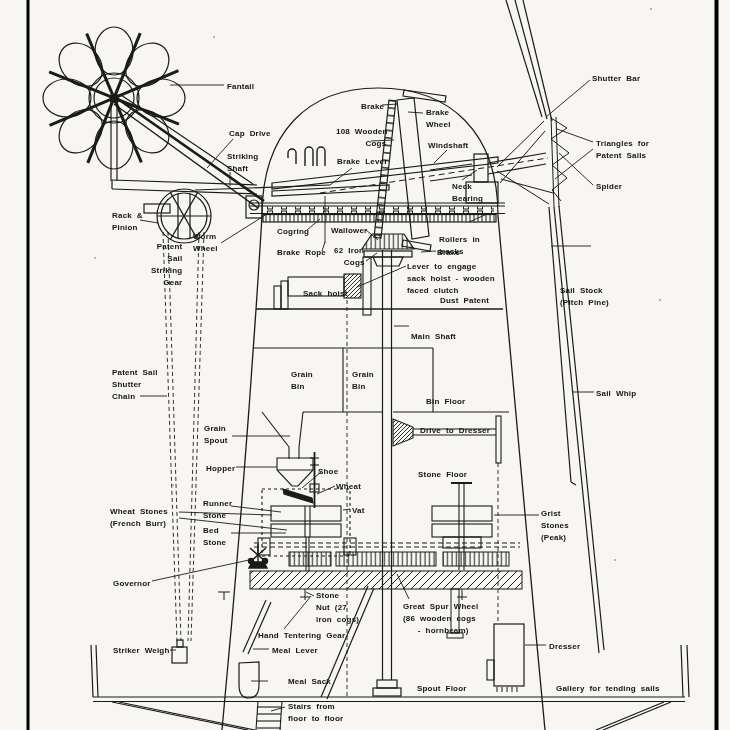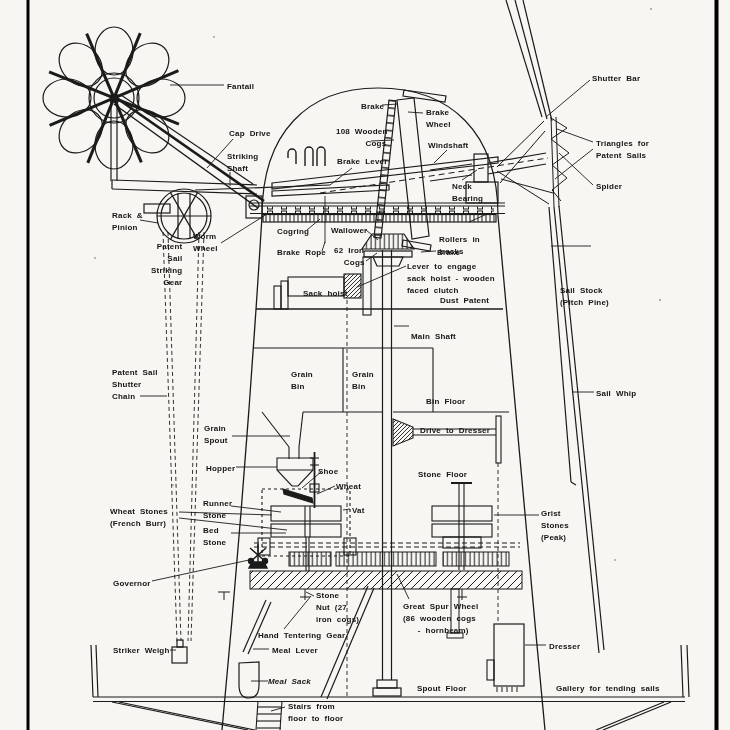--- a/index.html
+++ b/index.html
@@ -413,21 +413,21 @@
       <div class="lbl" style="left: 113px; top: 578px;">Governor</div>
       <div class="lbl" style="left: 316px; top: 590px;">Stone
 Nut (27
 iron cogs)</div>
       <div class="lbl" style="left: 403px; top: 601px;">Great Spur Wheel
 (86 wooden cogs
    - hornbeam)</div>
       <div class="lbl" style="left: 258px; top: 630px; text-align: center;">Hand Tentering Gear</div>
       <div class="lbl" style="left: 272px; top: 645px;">Meal Lever</div>
       <div class="lbl" style="left: 113px; top: 645px;">Striker Weigh</div>
-      <div class="lbl" style="left: 268px; top: 676px; font-style: italic;">Meal Sack</div>
+      <div class="lbl" style="left: 288px; top: 676px;">Meal Sack</div>
       <div class="lbl" style="left: 549px; top: 641px;">Dresser</div>
       <div class="lbl" style="left: 288px; top: 701px;">Stairs from
 floor to floor</div>
       <div class="lbl" style="left: 417px; top: 683px;">Spout Floor</div>
       <div class="lbl" style="left: 556px; top: 683px;">Gallery for tending sails</div>
       <div class="lbl" style="left: 592px; top: 73px;">Shutter Bar</div>
       <div class="lbl" style="left: 596px; top: 138px;">Triangles for
 Patent Sails</div>
       <div class="lbl" style="left: 596px; top: 181px;">Spider</div>
       <div class="lbl" style="left: 560px; top: 241px; margin-top: 44px;">Sail Stock

